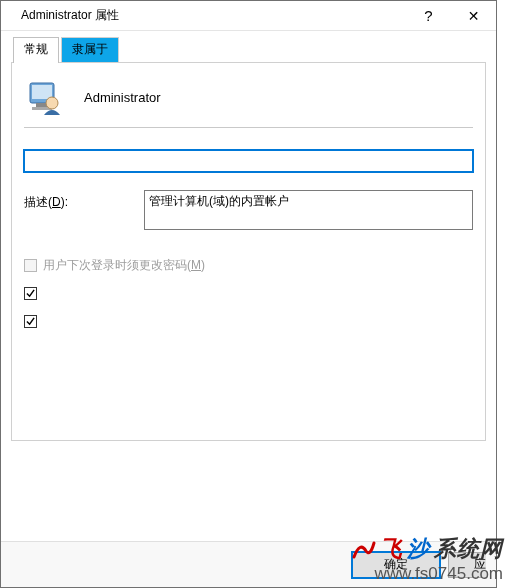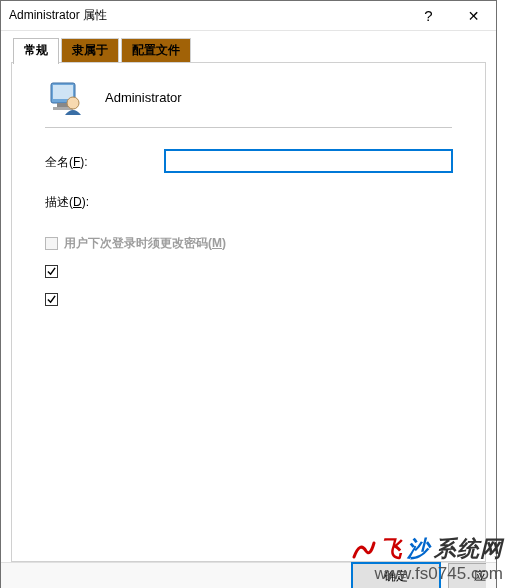--- a/index.html
+++ b/index.html
@@ -1,38 +1,38 @@
 <!DOCTYPE html>
 <html><head>
 <meta charset="utf-8">
 <style>
   * { box-sizing: border-box; }
   html, body { margin: 0; padding: 0; font-family: "Microsoft YaHei", "Segoe UI", Tahoma, sans-serif; font-size: 12px; background: #fff; }
   .window { width: 497px; height: 588px; border: 1px solid #707070; background: #fff; position: relative; display:flex; flex-direction:column; }
-  .titlebar { height: 30px; display: flex; align-items: center; padding-left: 8px; background: #fff; border-bottom: 1px solid #e5e5e5; }
+  .titlebar { height: 30px; display: flex; align-items: center; padding-left: 20px; background: #fff; border-bottom: 1px solid #e5e5e5; }
   .titlebar .title { flex: 1; font-size: 12px; color: #000; }
   .titlebar .winbtn { width: 45px; height: 30px; display: flex; align-items: center; justify-content: center; font-size: 14px; color: #000; }
   .titlebar .winbtn.help { font-size: 15px; }
   .content { flex:1; padding: 8px 10px 0 10px; position: relative; }
-  .tab-strip { position: relative; height: 23px; display: flex; align-items: center; padding-left: 2px; font-weight: bold; }
+  .tab-strip { position: relative; height: 23px; display: flex; align-items: flex-end; padding-left: 2px; }
   .tab { border: 1px solid #d0d0d0; border-bottom: none; padding: 3px 10px 4px 10px; font-size: 12px; background: #fff; position: relative; margin-right: 2px; color: #000; }
   .tab.active { border-color: #c0c0c0; z-index: 2; background: #fff; padding-bottom: 5px; margin-bottom: -1px; }
-  .tab:not(.active) { background: #a16207; }
-  .tab-panel { border: 1px solid #d0d0d0; height: 500px; padding: 14px 33px; position: relative; background: #fff; }
+  .tab:not(.active) { background: #0ea5e9; }
+  .tab-panel { border: 1px solid #d0d0d0; height: 379px; padding: 14px 12px; position: relative; background: #fff; }
   .user-header { display: flex; align-items: center; margin-bottom: 10px; }
   .user-icon { width: 40px; height: 40px; margin-right: 20px; }
   .user-name { font-size: 13px; color: #000; }
   .hr { border: none; border-top: 1px solid #c9c9c9; margin: 6px 0 22px 0; }
   .field-row { display: flex; align-items: flex-start; margin-bottom: 18px; }
   .field-label { width: 120px; padding-top: 4px; color: #000; }
   .field-input { flex: 1; }
   .txt { width: 100%; border: 1px solid #7a7a7a; height: 22px; padding: 2px 4px; font-size: 12px; font-family: inherit; }
   .txt.focus { border: 1px solid #0078d7; outline: 1px solid #0078d7; }
   .ta { width: 100%; border: 1px solid #7a7a7a; height: 40px; padding: 2px 4px; font-size: 12px; font-family: inherit; resize: none; }
-  .check-stack { margin-top: 10px; font-weight: bold; }
+  .check-stack { margin-top: 10px; }
   .check-row { display: flex; align-items: center; height: 28px; }
   .cb { width: 13px; height: 13px; border: 1px solid #333; margin-right: 6px; display: flex; align-items: center; justify-content: center; background: #fff; }
   .cb.disabled { border-color: #b8b8b8; background: #f5f5f5; }
   .cb.checked svg { display: block; }
   .cb svg { display: none; }
   .check-row.disabled { color: #9d9d9d; }
   .button-bar { height: 46px; border-top: 1px solid #e0e0e0; display: flex; align-items: center; justify-content: flex-end; padding: 0 10px; gap: 8px; background:#f8f8f8; }
   .btn { min-width: 88px; height: 26px; border: 1px solid #adadad; background: #e1e1e1; font-size: 12px; font-family: inherit; padding: 0 25px; }
   .btn.default { border: 1px solid #0078d7; outline: 1px solid #0078d7; }
   .watermark { position: absolute; right: 4px; bottom: 4px; pointer-events: none; display:flex; flex-direction:column; align-items:flex-end; z-index: 20; }
@@ -51,21 +51,20 @@
     <div class="title">Administrator 属性</div>
     <div class="winbtn help">?</div>
     <div class="winbtn">✕</div>
   </div>
 
   <div class="content">
 
     <div class="tab-strip">
       <div class="tab active">常规</div>
       <div class="tab">隶属于</div>
-      <div class="tab">配置文件</div>
     </div>
 
     <div class="tab-panel">
 
       <div class="user-header">
         <span class="user-icon">
           <svg viewBox="0 0 40 40" width="40" height="40">
             <rect x="6" y="6" width="24" height="20" rx="2" fill="#6ea6d8" stroke="#3a6ea5"></rect>
             <rect x="8" y="8" width="20" height="14" fill="#cfe4f5"></rect>
             <rect x="12" y="26" width="12" height="4" fill="#888"></rect>
@@ -73,31 +72,31 @@
             <circle cx="28" cy="26" r="6" fill="#f7d9b0" stroke="#b08a55"></circle>
             <path d="M20 38 q8 -10 16 0" fill="#3a6ea5"></path>
           </svg>
         </span>
         <span class="user-name">Administrator</span>
       </div>
 
       <hr class="hr">
 
       <div class="field-row">
-        <div class="field-label">
-          <span>全名(</span><span class="u" style="text-decoration:underline">F</span><span>):</span>
-        </div>
         <div class="field-input">
           <input type="text" class="txt focus" style="">
         </div>
       </div>
 
       <div class="field-row">
         <div class="field-label">
           <span>描述(</span><span style="text-decoration:underline">D</span><span>):</span>
+        </div>
+        <div class="field-input">
+          <textarea class="ta" style="">管理计算机(域)的内置帐户</textarea>
         </div>
       </div>
 
       <div class="check-stack">
 
         <div class="check-row disabled">
           <span class="cb disabled">
             
           </span>
           <span class="check-label">

